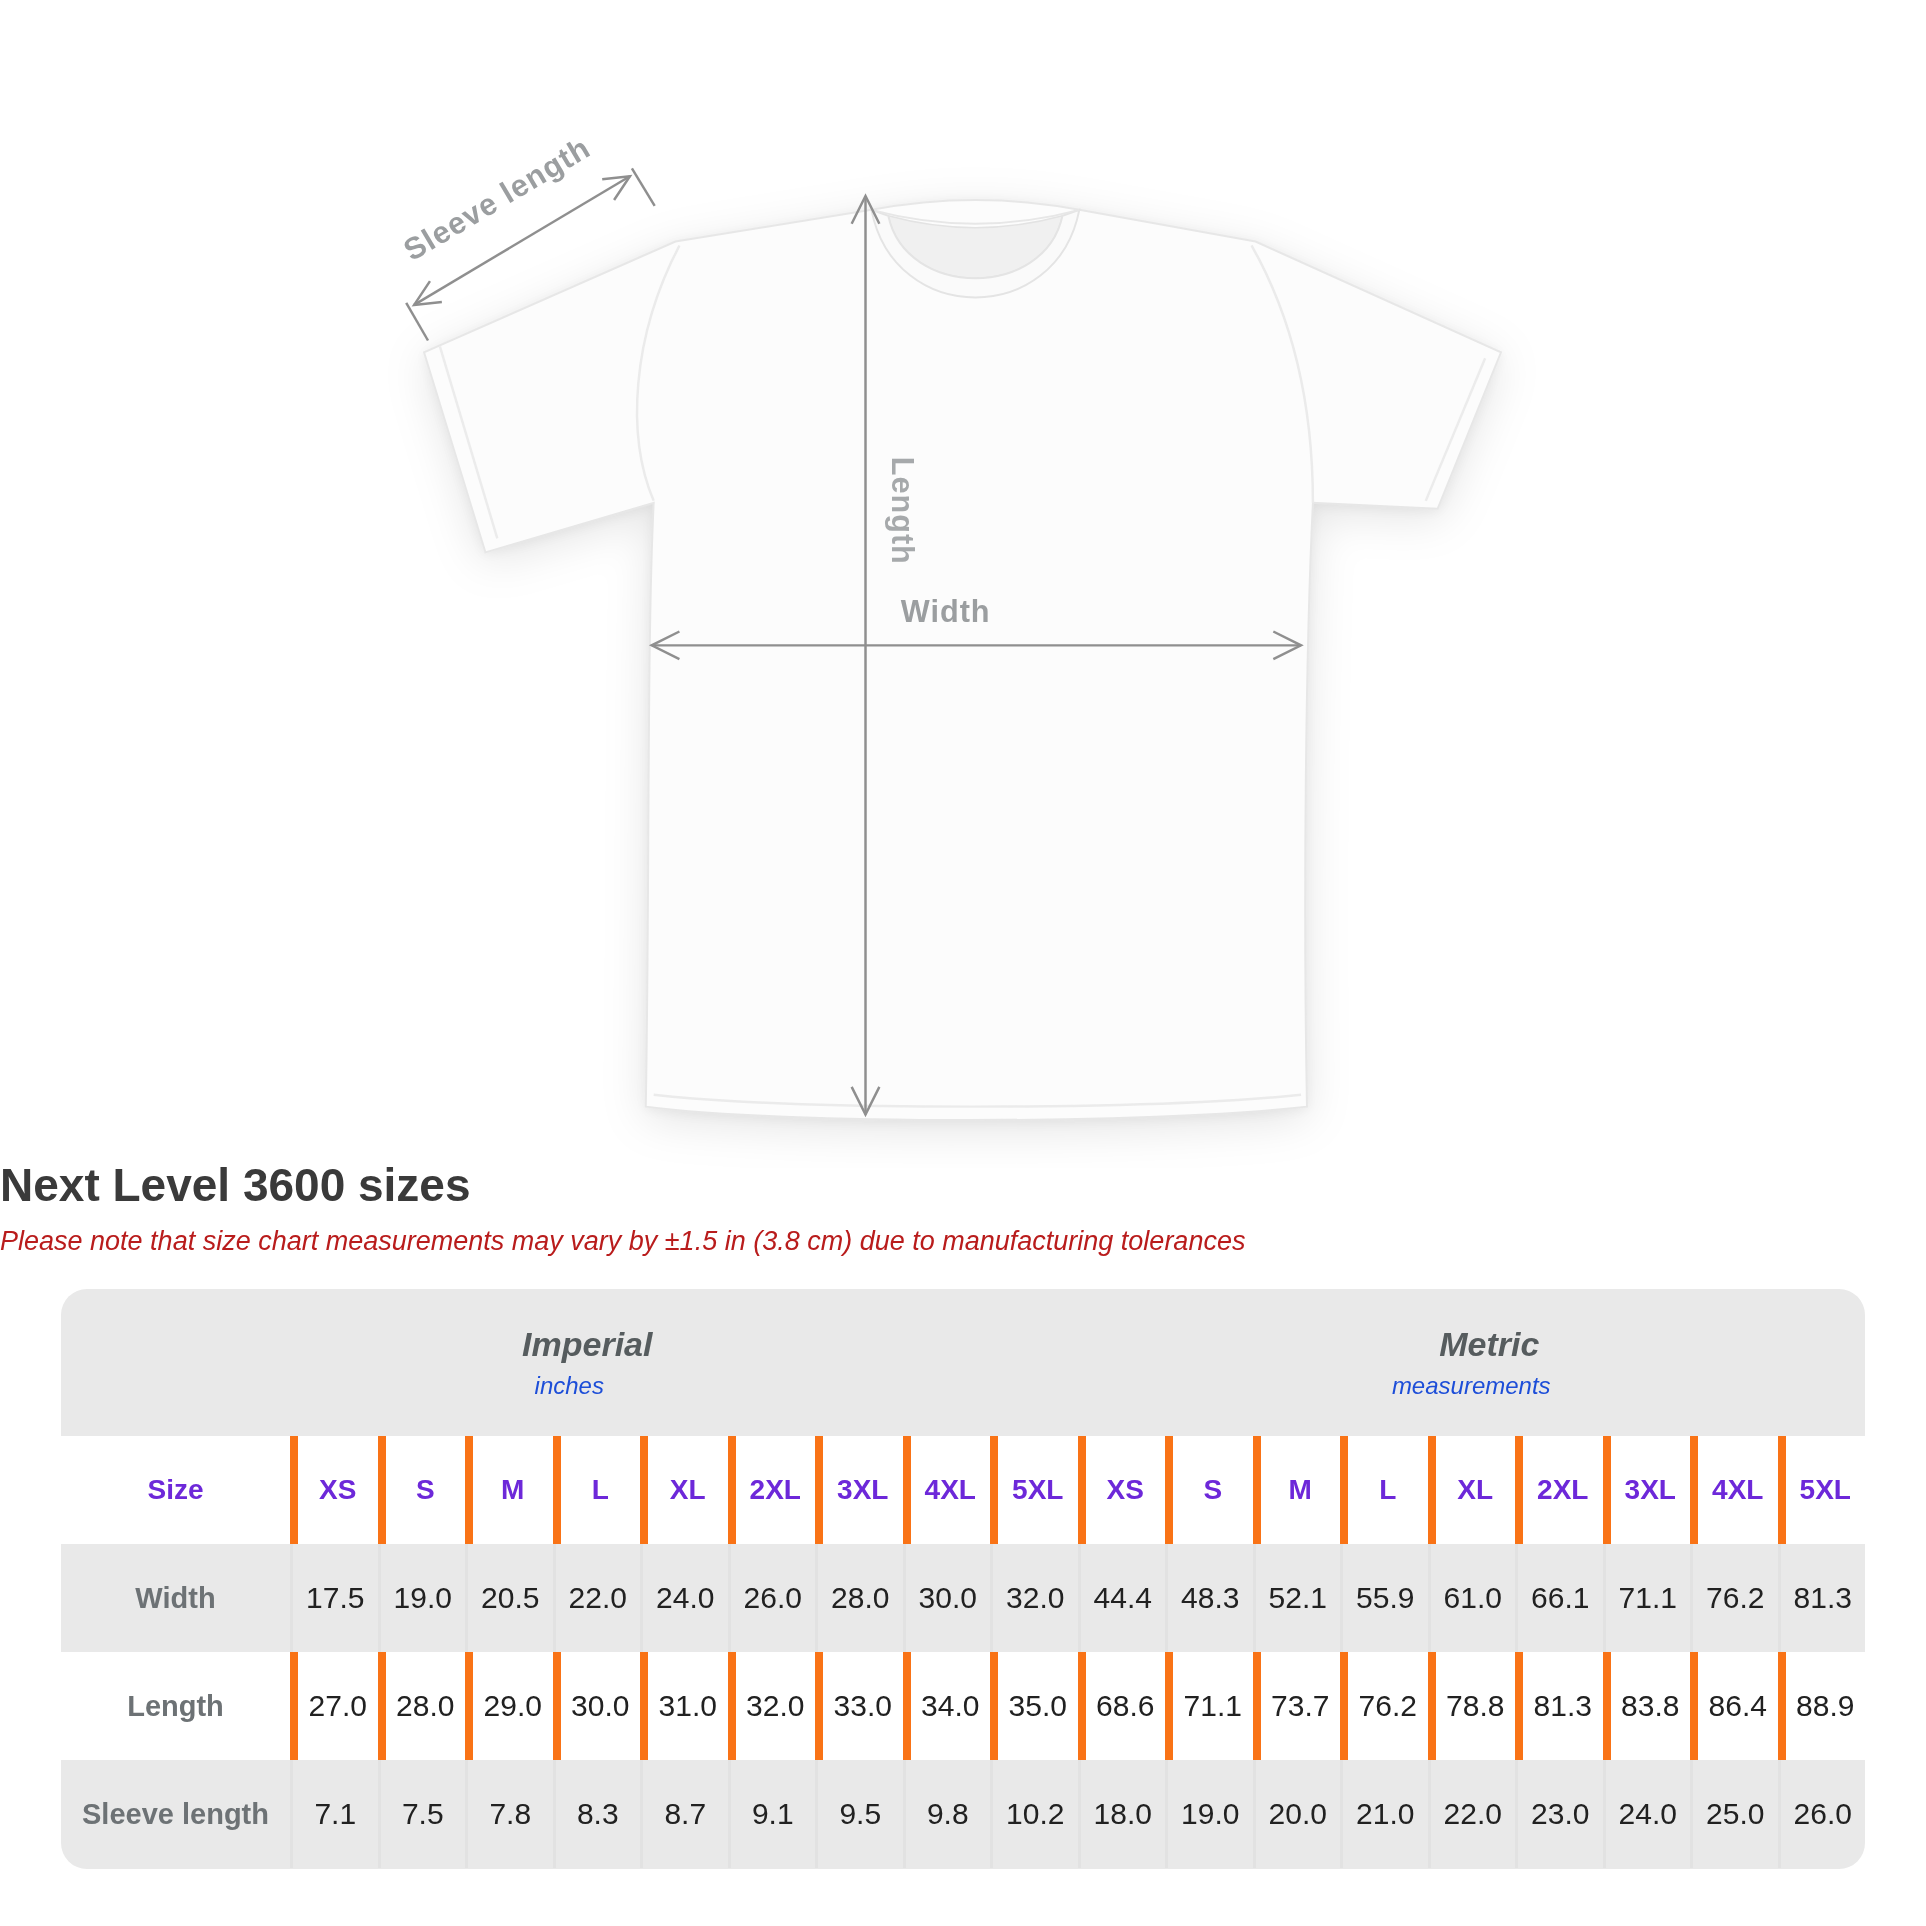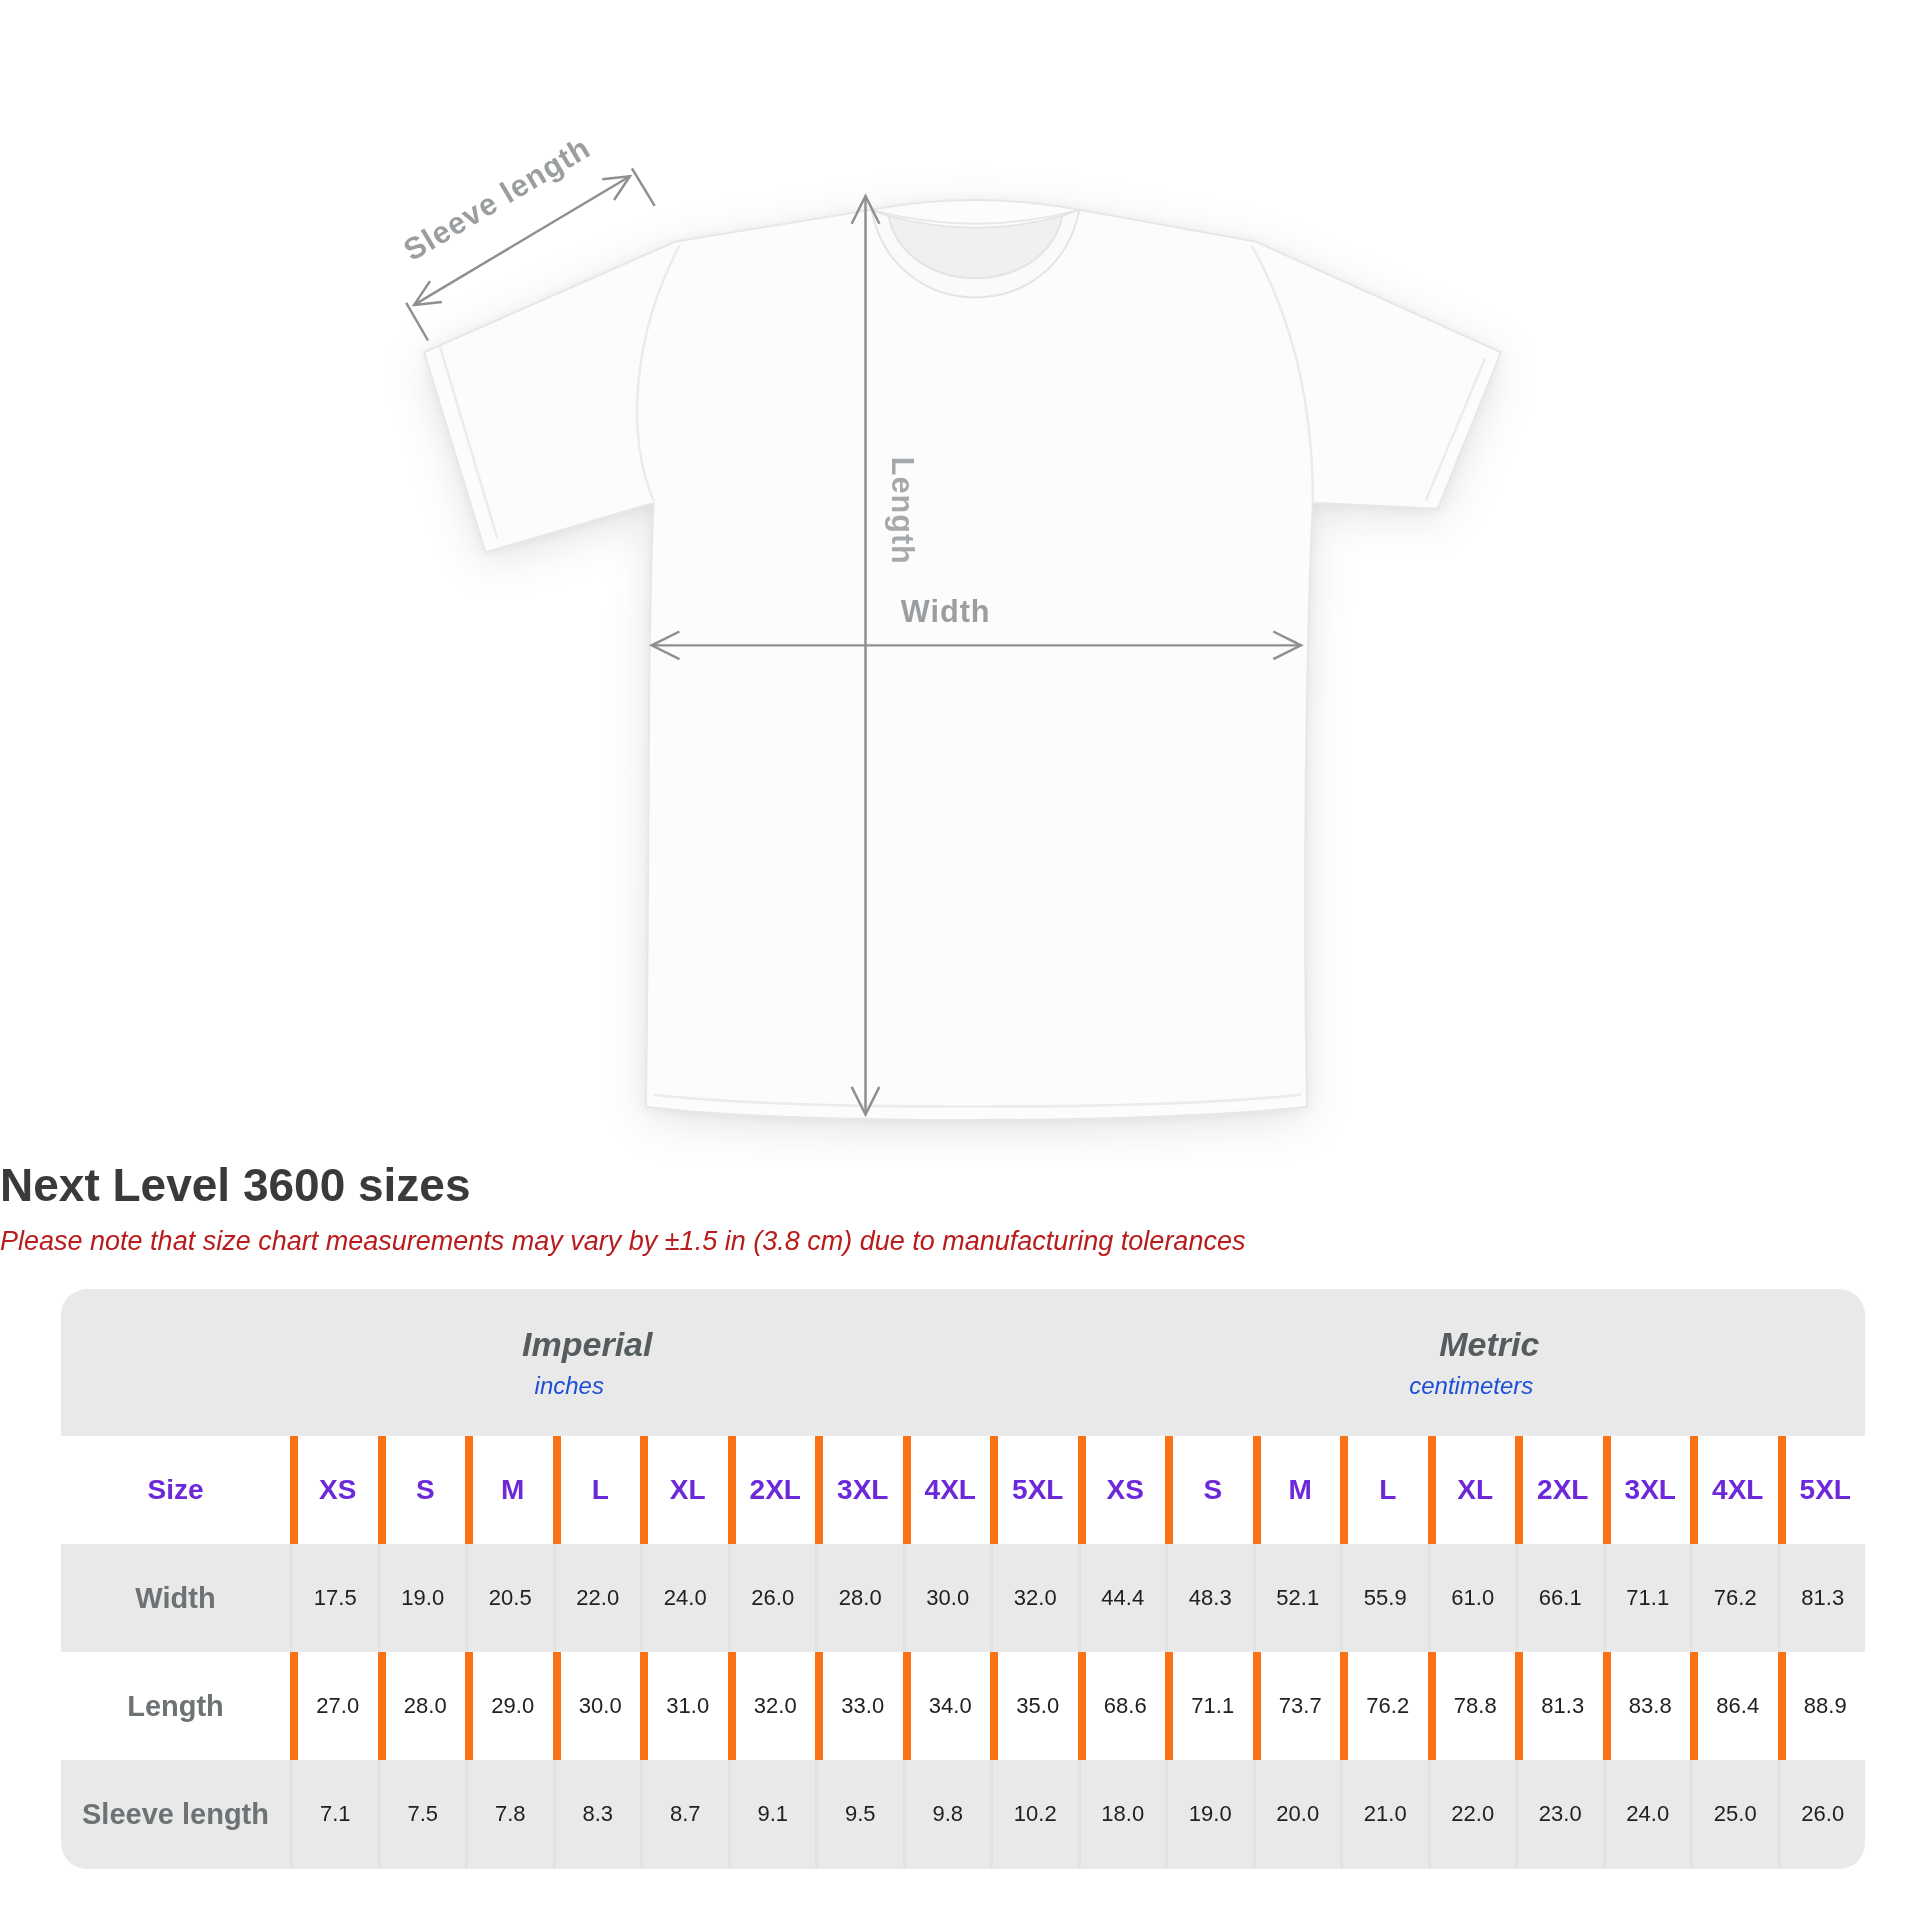--- a/index.html
+++ b/index.html
@@ -27,21 +27,21 @@
   .group-sub{font-size:24px;font-style:italic;color:#1d4ed8;text-align:center;}
 
   .size-grid{position:absolute;left:0;top:147px;width:100%;display:grid;
              grid-template-columns:229px repeat(18,1fr);grid-auto-rows:108px;}
   .cell{display:flex;align-items:center;justify-content:center;}
   .cell.w{background:#ffffff;border-left:8px solid #f97316;}
   .cell.g{border-left:3px solid #e2e2e2;}
   .cell.first{border-left:none;}
   .hd{font-weight:700;font-size:28px;color:#6d28d9;}
   .lbl{font-weight:700;font-size:29px;color:#6d7275;}
-  .val{font-weight:400;font-size:22px;color:#212121;}
+  .val{font-weight:400;font-size:30px;color:#212121;}
 </style>
 </head>
 <body>
 
 <div class="diagram">
 <svg width="1927" height="1168" viewBox="0 0 1946 1180">
 
   <g class="shirt">
     <path d="M 880 212 Q 985 192 1090 212 L 1268 244 L 1516 356 L 1452 514 L 1326 508
              C 1319 650 1316 900 1320 1118
@@ -99,21 +99,21 @@
 
 <div class="size-table">
 
   <div class="group-row">
     <div class="group group-imperial">
       <div class="group-title">Imperial</div>
       <div class="group-sub">inches</div>
     </div>
     <div class="group group-metric">
       <div class="group-title">Metric</div>
-      <div class="group-sub">centimeters</div>
+      <div class="group-sub">measurements</div>
     </div>
   </div>
 
   <div class="size-grid">
 
     <div class="cell w first hd">Size</div>
     <div class="cell w hd">XS</div>
     <div class="cell w hd">S</div>
     <div class="cell w hd">M</div>
     <div class="cell w hd">L</div>

